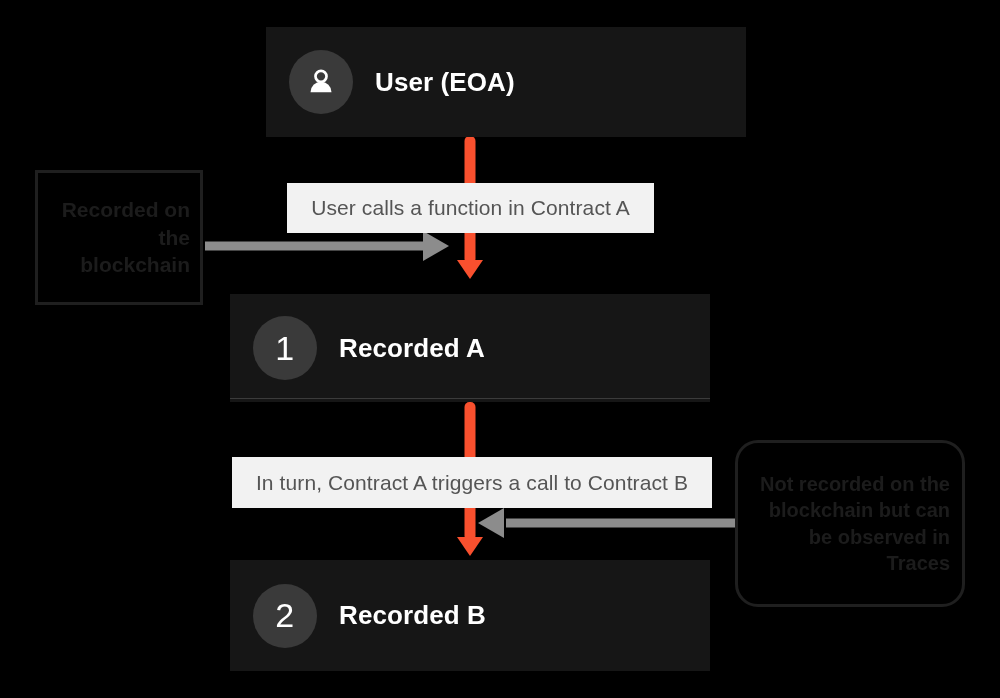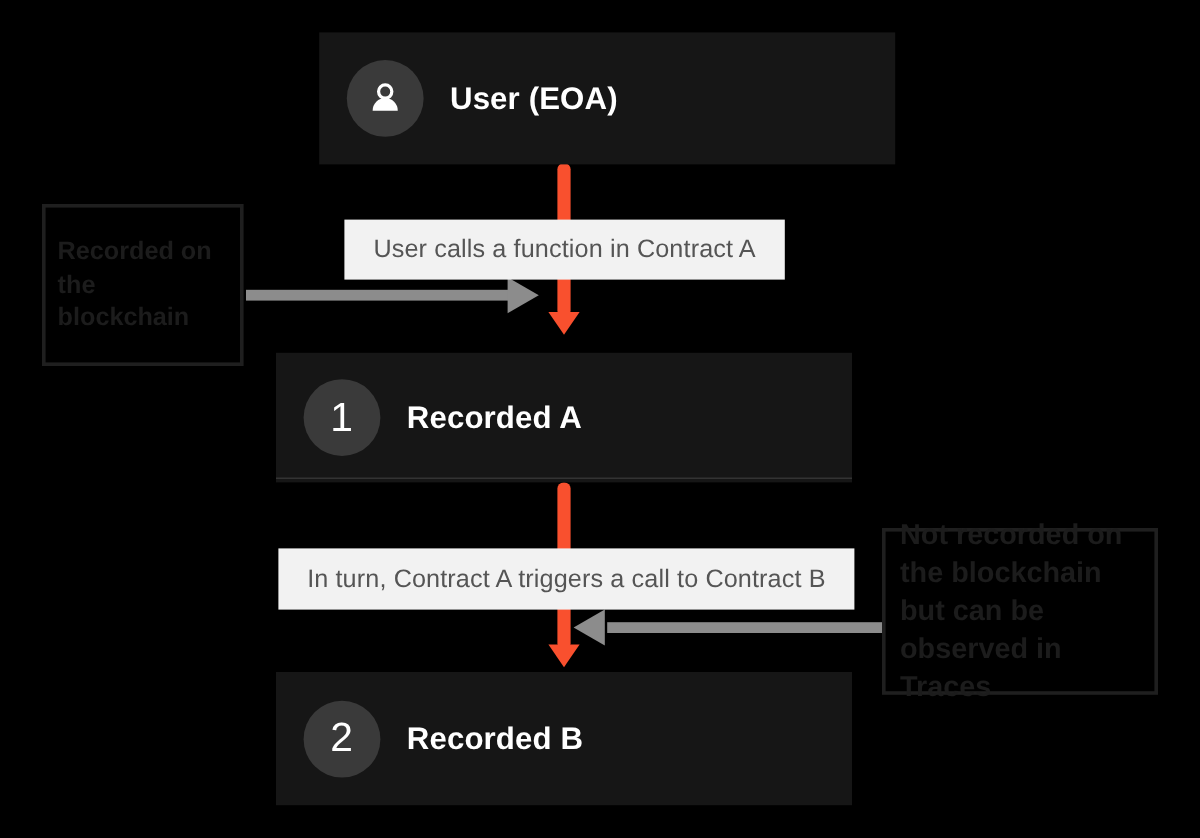--- a/index.html
+++ b/index.html
@@ -112,35 +112,36 @@
 
   
   .annot {
     position: absolute;
     background: #000000;
     border: 3px solid #1f1f1f;
     box-sizing: border-box;
     display: flex;
     align-items: center;
     justify-content: center;
-    text-align: left;
+    text-align: right;
     color: #1c1c1c;
     font-weight: bold;
     line-height: 1.32;
     z-index: 3;
   }
   #annot-left {
     left: 35px; top: 170px; width: 168px; height: 135px;
     font-size: 21px;
     padding: 0 10px;
   }
   #annot-right {
-    left: 735px; top: 440px; width: 230px; height: 139px;
-    font-size: 24px;
+    left: 735px; top: 440px; width: 230px; height: 167px;
+    font-size: 20px;
     padding: 0 12px;
+    border-radius: 23px;
   }
 
   
   .garrow { position: absolute; z-index: 2; }
   .garrow .gshaft {
     position: absolute;
     top: 50%;
     transform: translateY(-50%);
     height: 9px;
     background: #8c8c8c;

